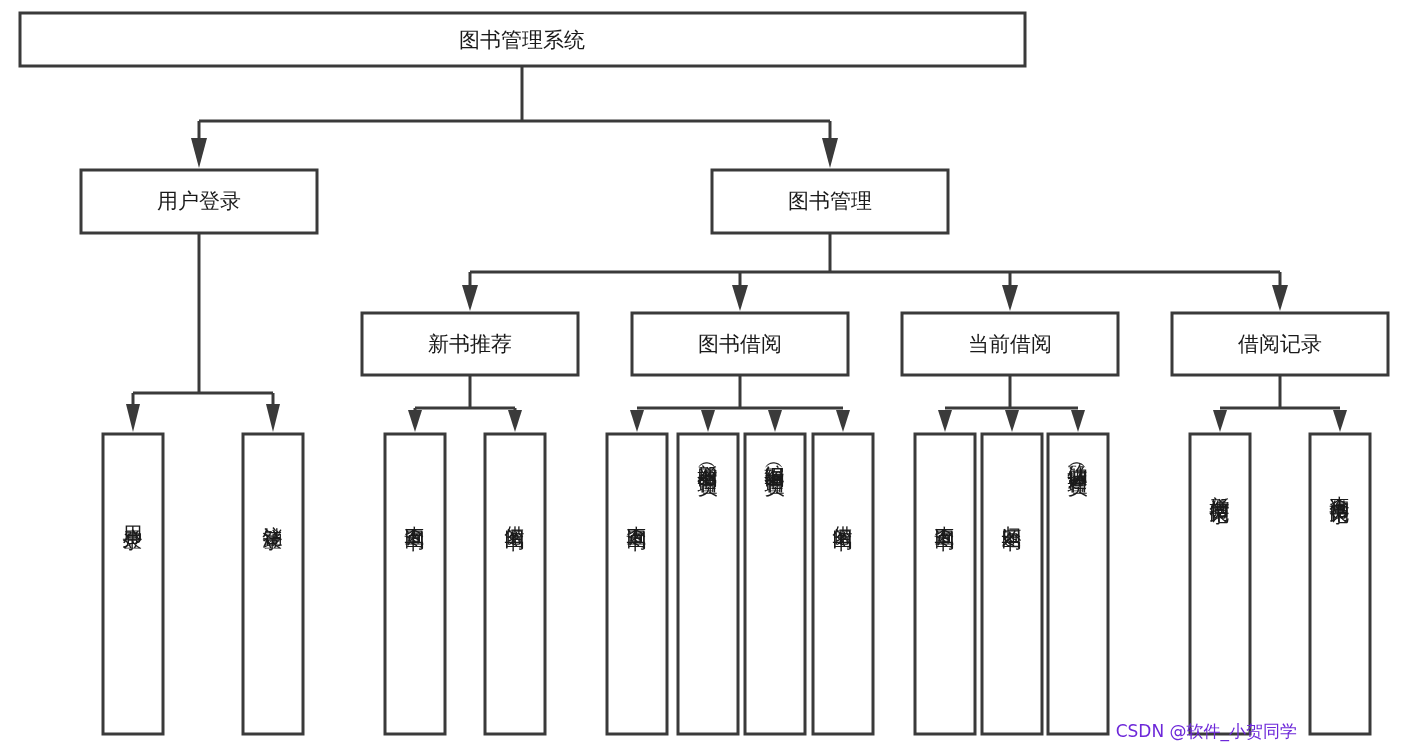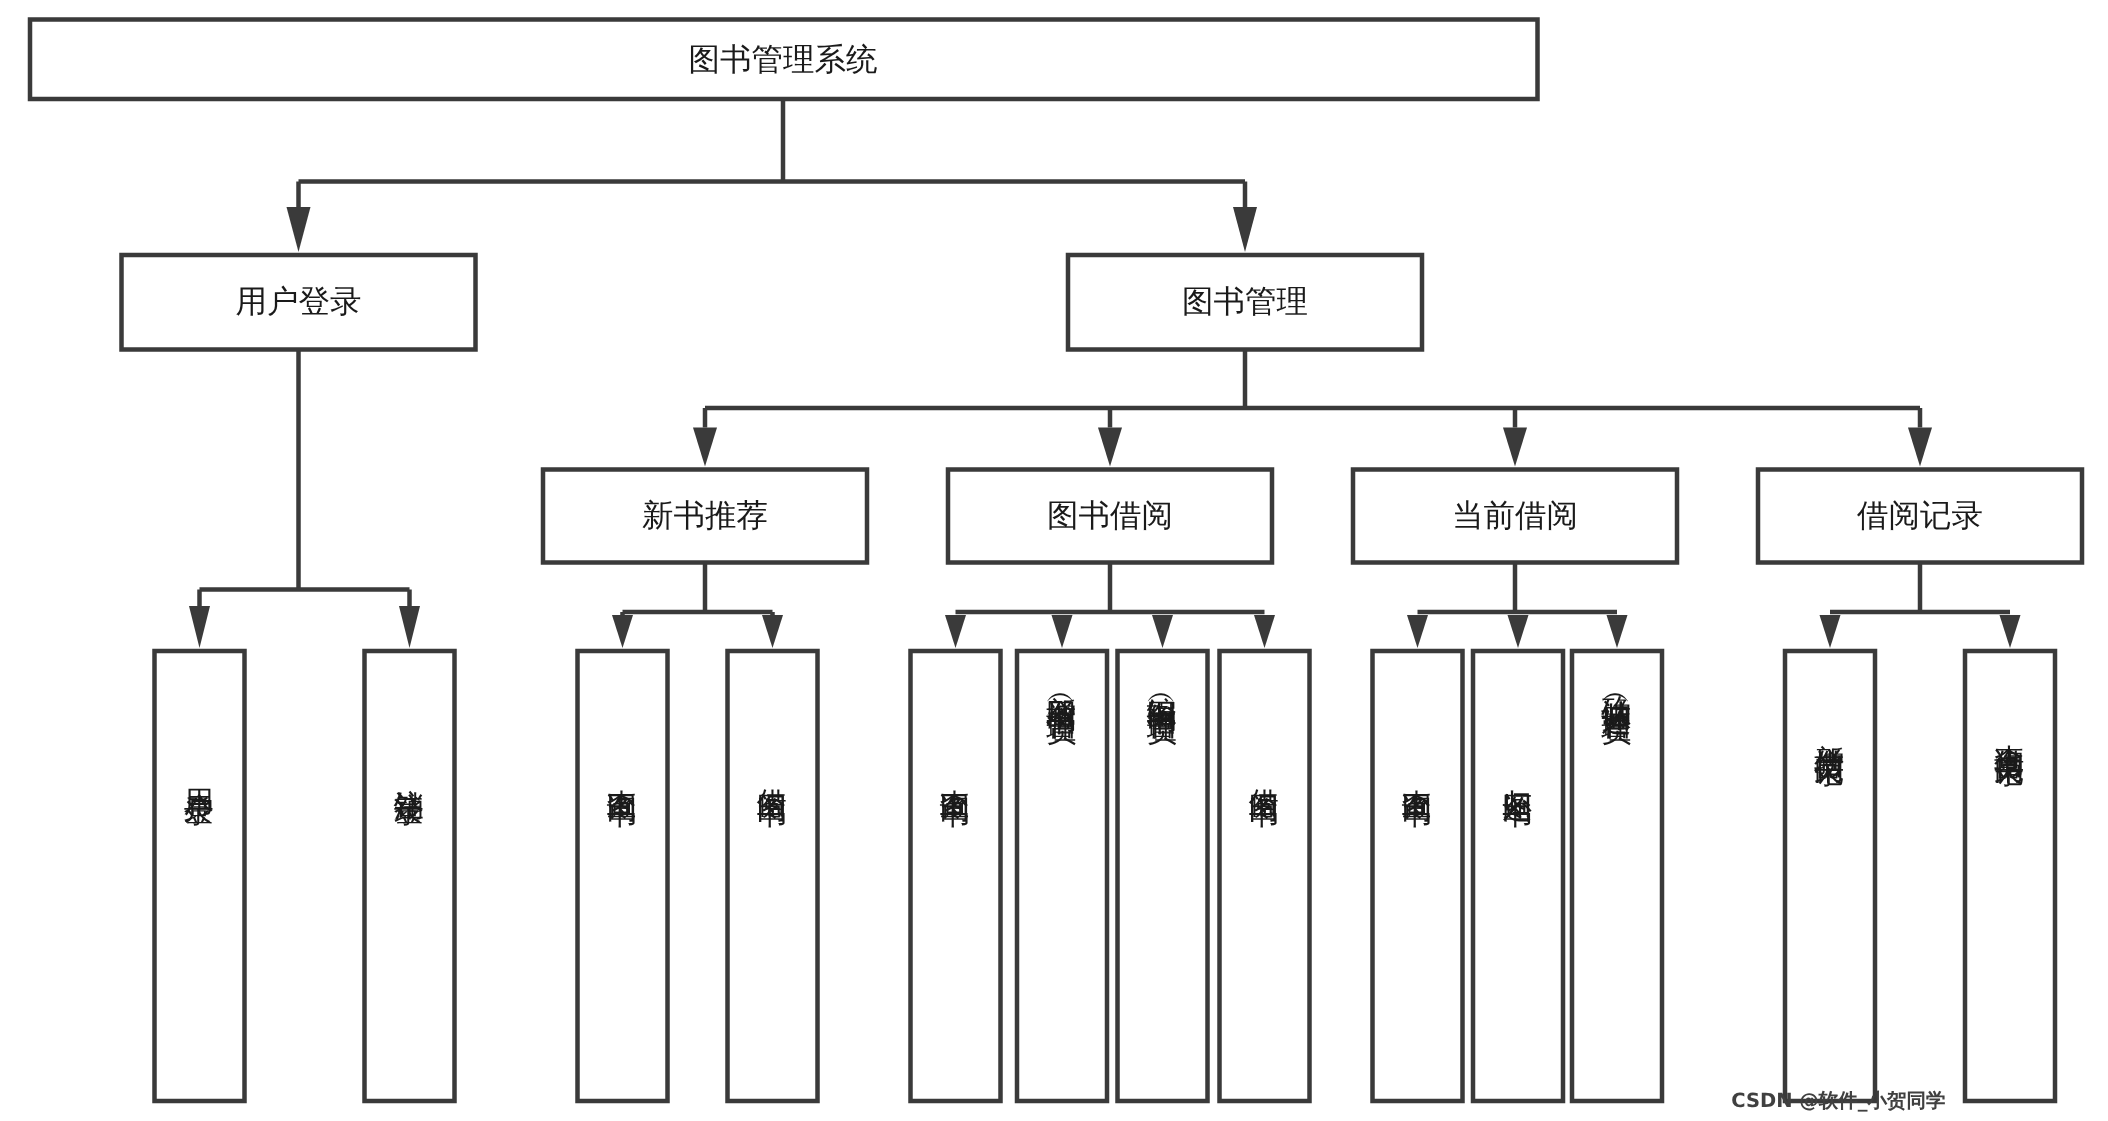--- a/index.html
+++ b/index.html
@@ -59,24 +59,23 @@
     white-space: nowrap;
     text-align: center;
     transform: translateX(-50%);
     pointer-events: none;
   }
   .watermark {
     position: absolute;
     right: 12px;
     bottom: 4px;
     font-family: "DejaVu Sans", "Liberation Sans", sans-serif;
-    font-size: 13px;
-    color: #404040;
+    font-size: 17px;
+    color: #6d28d9;
     white-space: nowrap;
-    font-weight: bold;
   }
 </style>
 </head>
 <body>
 
 <div id="diagram-root">
 
   <svg class="diagram-canvas" viewBox="0 0 1405 747">
 
     <g>

